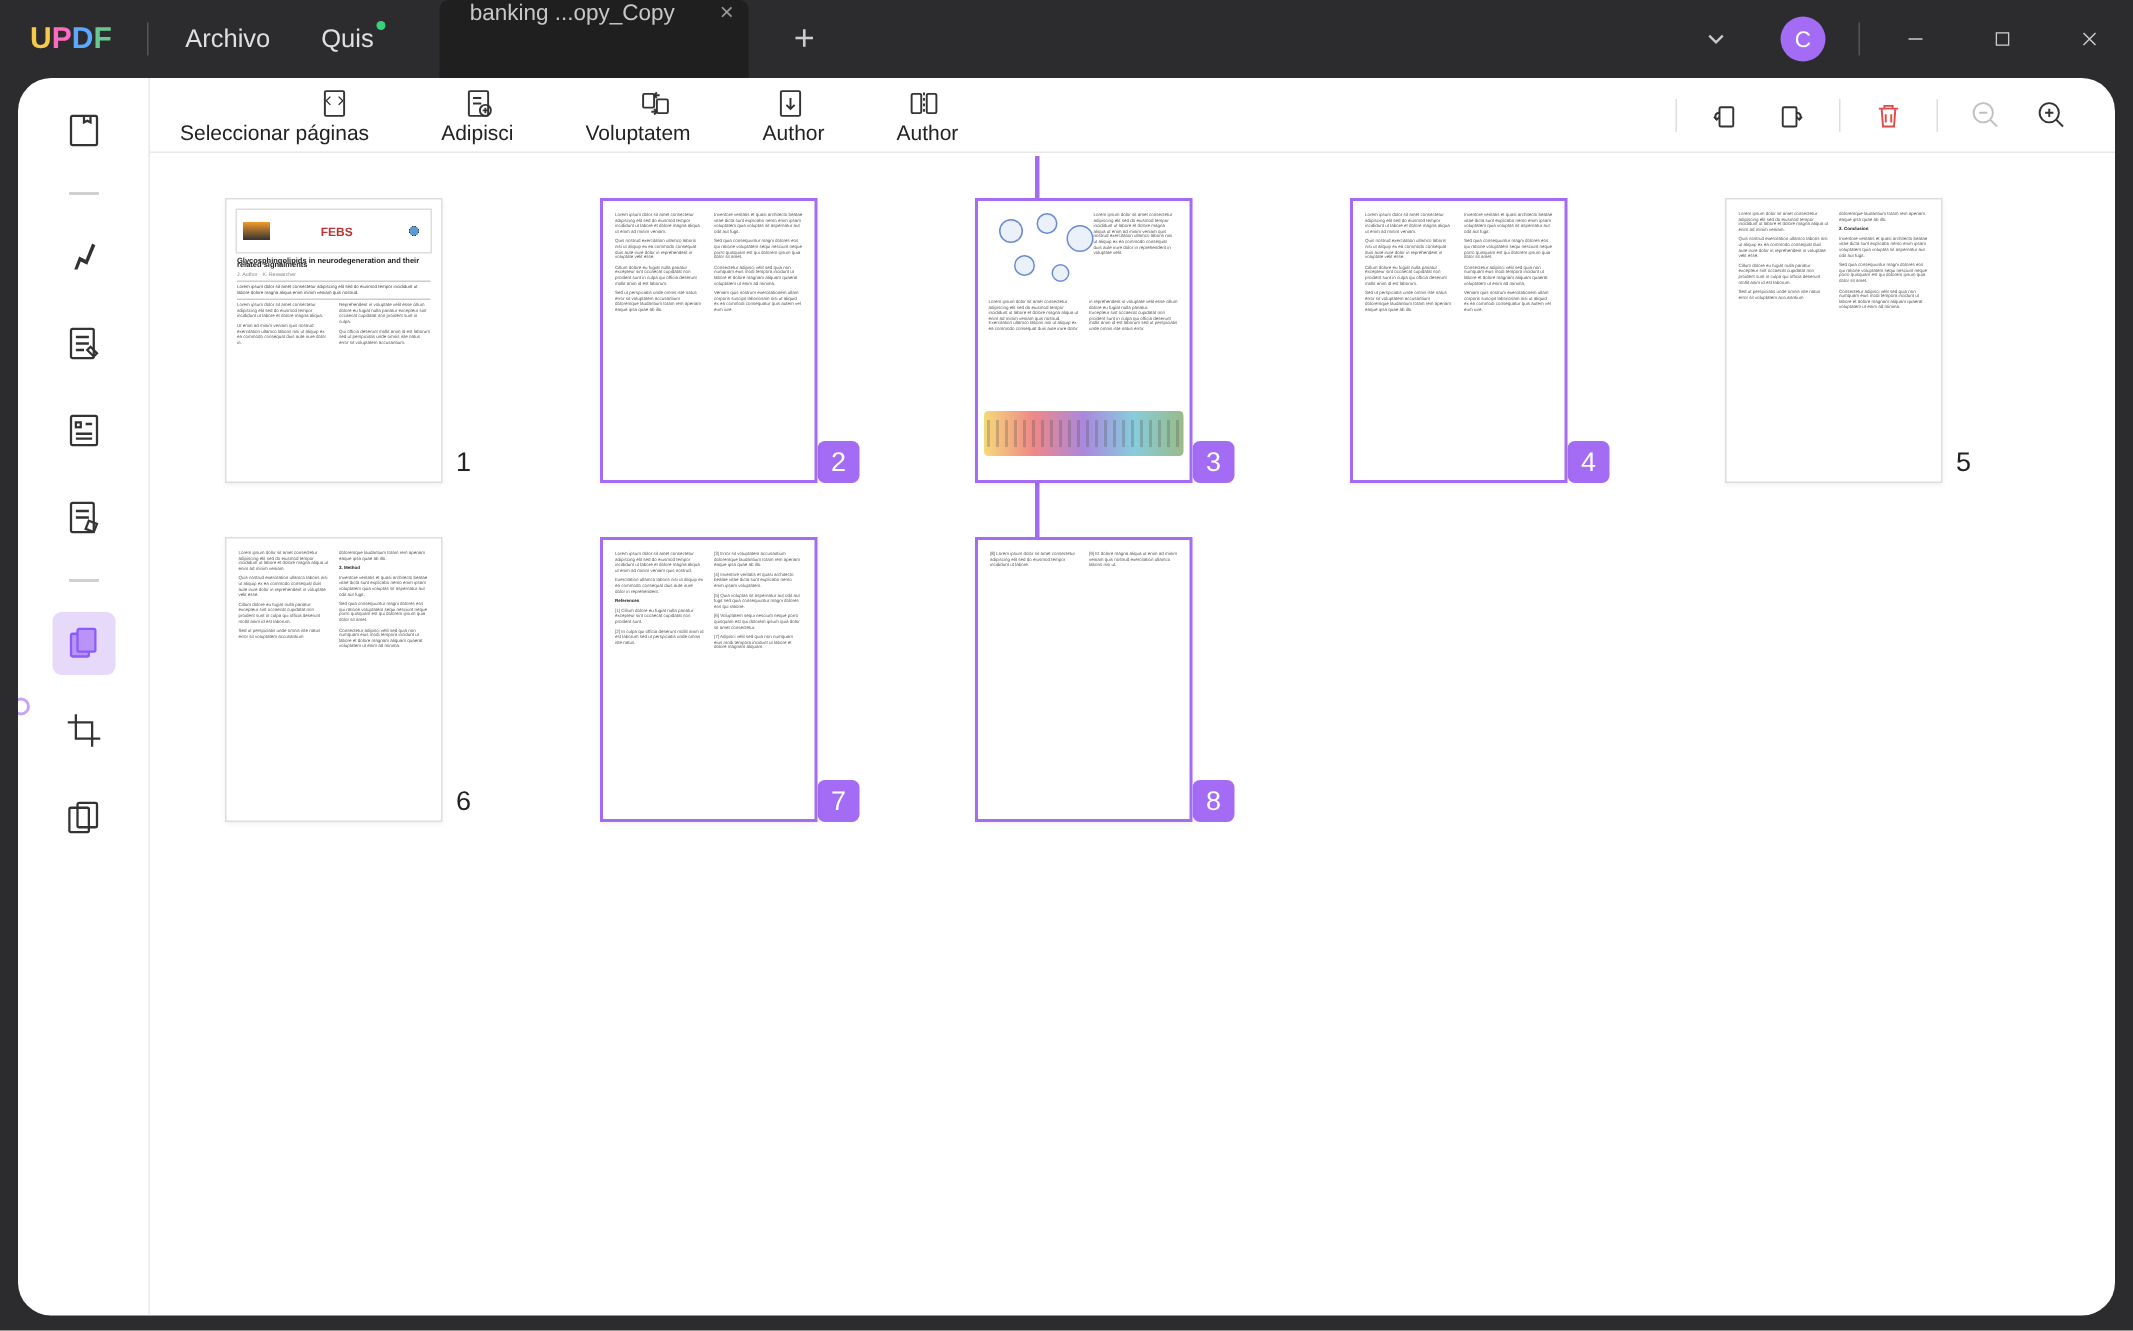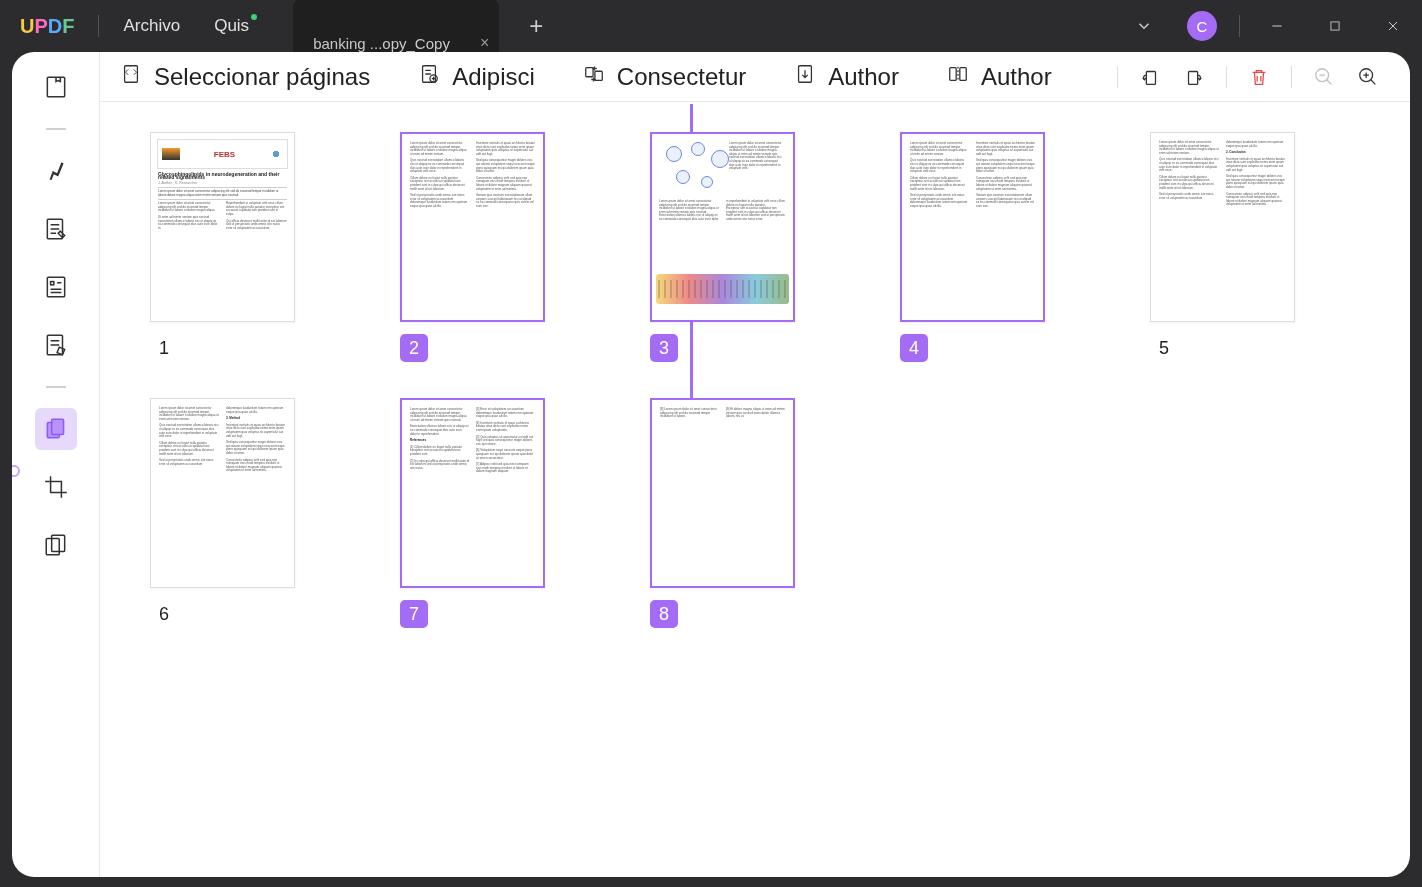--- a/index.html
+++ b/index.html
@@ -8,21 +8,21 @@
 
 .titlebar { height: 52px; background: #2c2c2e; display: flex; align-items: center; color: #e0e0e0; position: relative; }
 .logo { margin-left: 20px; font-weight: 700; font-size: 20px; display: flex; }
 .logo .l1 { color: #f7c948; }
 .logo .l2 { color: #ff6ac1; }
 .logo .l3 { color: #5aa9ff; }
 .logo .l4 { color: #69c88f; }
 .tb-sep { width: 1px; height: 22px; background: #555; margin: 0 24px; }
 .menu-item { font-size: 17px; color: #e0e0e0; margin-right: 34px; cursor: pointer; position: relative; text-align: center; }
 .ayuda-dot { position: absolute; top: -2px; right: -8px; width: 6px; height: 6px; border-radius: 50%; background: #3bd17a; }
-.tabwrap { margin-left: 10px; display: flex; align-items: flex-end; background: #1f1f20; border-radius: 6px 6px 0 0; height: 52px; padding: 0 10px 0 20px; position: relative; }
+.tabwrap { margin-left: 10px; display: flex; align-items: flex-start; background: #1f1f20; border-radius: 6px 6px 0 0; height: 52px; padding: 0 10px 0 20px; position: relative; }
 .tabwrap .tabtitle { color: #c8c8c8; font-size: 15px; }
 .tabwrap .tabclose { color: #999; margin-left: 30px; font-size: 16px; cursor: pointer; }
 .newtab { margin-left: 30px; color: #ccc; font-size: 24px; cursor: pointer; }
 .titlebar-right { margin-left: auto; display: flex; align-items: center; }
 .tr-item { width: 58px; height: 52px; display: flex; align-items: center; justify-content: center; color: #ccc; cursor: pointer; }
 .avatar { width: 30px; height: 30px; border-radius: 50%; background: #a46bf5; color: #fff; display: flex; align-items: center; justify-content: center; font-size: 15px; }
 .tr-sep { width: 1px; height: 22px; background: #555; margin: 0 8px; }
 
 
 .app-body { position: absolute; left: 12px; right: 12px; top: 52px; bottom: 10px; background: #fff; border-radius: 22px; overflow: hidden; display: flex; }
@@ -32,33 +32,33 @@
 .sb-btn { width: 42px; height: 42px; border-radius: 6px; display: flex; align-items: center; justify-content: center; margin-bottom: 16px; cursor: pointer; color: #333; }
 .sb-btn svg { width: 26px; height: 26px; stroke: #333; fill: none; stroke-width: 1.4; }
 .sb-btn.activebg { background: #e6d9fa; }
 .sb-btn.activebg svg { stroke: #8b5cf6; fill: #b993f7; }
 .sb-notch { position: absolute; left: -4px; top: 413px; width: 12px; height: 12px; border-radius: 50%; background: #fff; border: 2px solid #c7a4f3; }
 .sb-sep { width: 20px; height: 2px; background: #d0d0d0; margin: 4px 0 20px; }
 
 
 .main { flex: 1; display: flex; flex-direction: column; }
 .toolbar { height: 50px; border-bottom: 1px solid #e8e8e8; display: flex; align-items: center; padding: 0 20px; }
-.tool { display: flex; align-items: flex-start; margin-right: 48px; cursor: pointer; color: #222; font-size: 24px; }
+.tool { display: flex; align-items: flex-end; margin-right: 48px; cursor: pointer; color: #222; font-size: 14px; flex-direction: column; }
 .tool svg { width: 22px; height: 22px; stroke: #333; fill: none; stroke-width: 1.4; margin-right: 12px; }
 .toolbar-right { margin-left: auto; display: flex; align-items: center; }
 .tb-icon { width: 44px; height: 44px; display: flex; align-items: center; justify-content: center; cursor: pointer; }
 .tb-icon svg { width: 22px; height: 22px; stroke: #333; fill: none; stroke-width: 1.4; }
 .tb-icon.del svg { stroke: #e44a4a; }
 .tb-icon.dis svg { stroke: #c0c0c0; }
 .tb-sep2 { width: 1px; height: 22px; background: #ddd; margin: 0 10px; }
 
 
 .pages-area { flex: 1; overflow: auto; padding: 30px 50px; }
 .pages-grid { display: grid; grid-template-columns: repeat(5, 1fr); column-gap: 70px; row-gap: 36px; max-width: 1180px; }
-.page-cell { display: flex; flex-direction: column; align-items: flex-start; }
+.page-cell { display: flex; flex-direction: row; align-items: flex-end; }
 .thumb { width: 145px; height: 190px; background: #fff; border: 1px solid #ddd; position: relative; overflow: hidden; cursor: pointer; box-shadow: 0 1px 3px rgba(0,0,0,0.06); }
 .thumb.sel { border: 2px solid #a46bf5; }
 .pagenum { margin-top: 12px; font-size: 18px; color: #222; min-width: 28px; height: 28px; display: flex; align-items: center; justify-content: center; border-radius: 5px; }
 .pagenum.sel { background: #a46bf5; color: #fff; padding: 0 8px; }
 
 
 .insert-line { position: absolute; left: 50%; top: -28px; bottom: -52px; width: 3px; background: #a46bf5; margin-left: -50px; }
 .cellwrap { position: relative; }
 
 
@@ -201,21 +201,21 @@
           </svg>
           <span>Adipisci</span>
         </div>
       <div class="tool">
           <svg viewBox="0 0 24 24">
             <rect x="3" y="5" width="8" height="10" rx="1"></rect>
             <rect x="13" y="9" width="8" height="10" rx="1"></rect>
             <path d="M9 18h4M15 6h-4"></path>
             <path d="M11 16l2 2-2 2M13 8l-2-2 2-2"></path>
           </svg>
-          <span>Consectetur</span>
+          <span>Voluptatem</span>
         </div>
       <div class="tool">
           <svg viewBox="0 0 24 24">
             <rect x="5" y="3" width="14" height="18" rx="1"></rect>
             <path d="M12 8v8M9 13l3 3 3-3"></path>
           </svg>
           <span>Author</span>
         </div>
       <div class="tool" style="margin-right:0">
           <svg viewBox="0 0 24 24">

